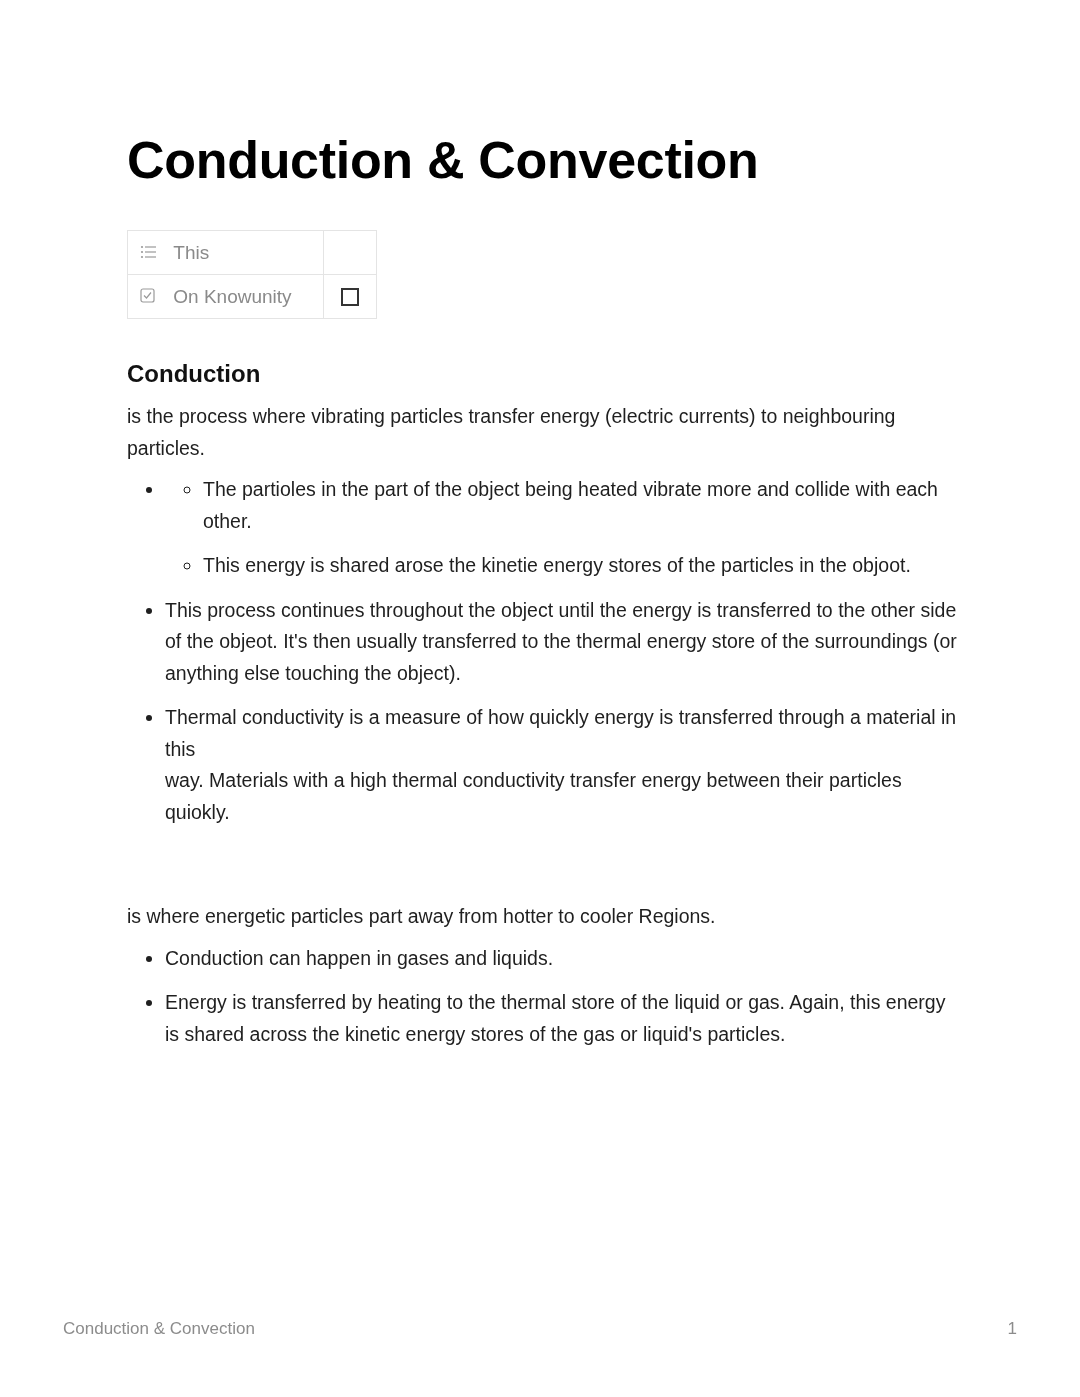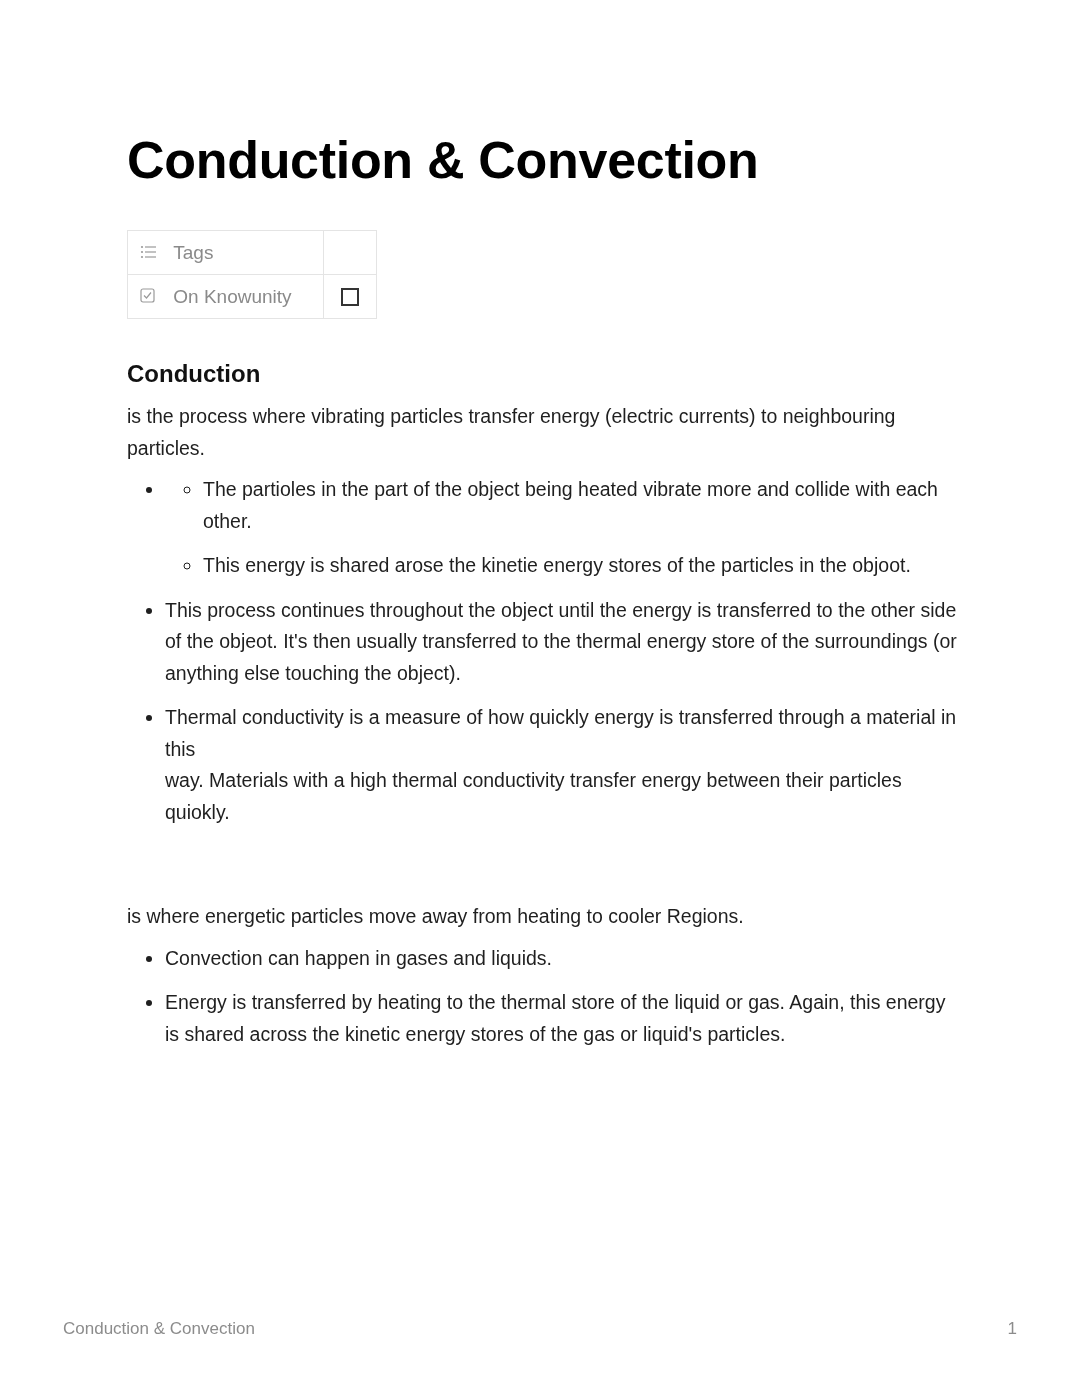--- a/index.html
+++ b/index.html
@@ -55,21 +55,21 @@
       <span class="prop-icon">
         <svg width="16" height="14" viewBox="0 0 16 14">
           <circle cx="2" cy="2" r="1.1" fill="#9a9a9a"></circle>
               <rect x="5" y="1.4" width="11" height="1.2" fill="#9a9a9a"></rect>
           <circle cx="2" cy="7" r="1.1" fill="#9a9a9a"></circle>
               <rect x="5" y="6.4" width="11" height="1.2" fill="#9a9a9a"></rect>
           <circle cx="2" cy="12" r="1.1" fill="#9a9a9a"></circle>
               <rect x="5" y="11.4" width="11" height="1.2" fill="#9a9a9a"></rect>
         </svg>
       </span>
-      <span class="prop-label">Tags</span>
+      <span class="prop-label">This</span>
     </td>
     <td class="v"></td>
   </tr>
   <tr>
     <td class="k">
       <span class="prop-icon">
         <svg width="15" height="15" viewBox="0 0 15 15">
           <rect x="1" y="1" width="13" height="13" rx="2" fill="none" stroke="#9a9a9a" stroke-width="1.2"></rect>
           <path d="M4 7.5 L6.5 10 L11 4.5" fill="none" stroke="#9a9a9a" stroke-width="1.2"></path>
         </svg>
@@ -97,21 +97,21 @@
     </li>
     <li>This process continues throughout the object until the energy is transferred to the other side of the objeot. It's then usually transferred to the thermal energy store of the surroundings (or anything else touching the object).</li>
     <li>
       <span>Thermal conductivity is a measure of how quickly energy is transferred through a material in this</span><br>
       <span>way. Materials with a high thermal conductivity transfer energy between their particles quiokly.</span>
     </li>
   </ul>
 
   <div class="gap"></div>
 
-  <p>is where energetic particles move away from heating to cooler Regions.</p>
+  <p>is where energetic particles part away from hotter to cooler Regions.</p>
   <ul class="l1">
-    <li>Convection can happen in gases and liquids.</li>
+    <li>Conduction can happen in gases and liquids.</li>
     <li>Energy is transferred by heating to the thermal store of the liquid or gas. Again, this energy is shared across the kinetic energy stores of the gas or liquid's particles.</li>
   </ul>
 </div>
 
 <div class="footer-left">Conduction &amp; Convection</div>
 <div class="footer-right">1</div>
 
 </body></html>

